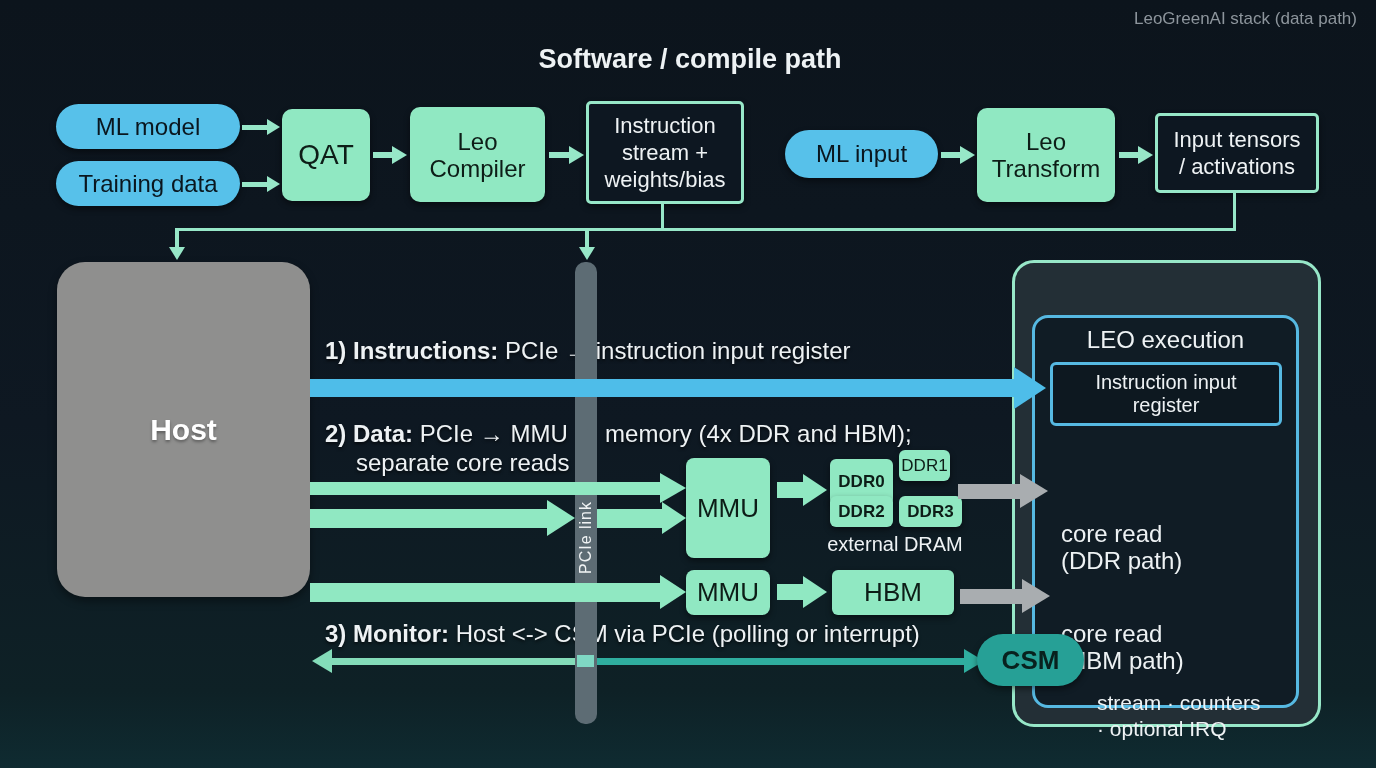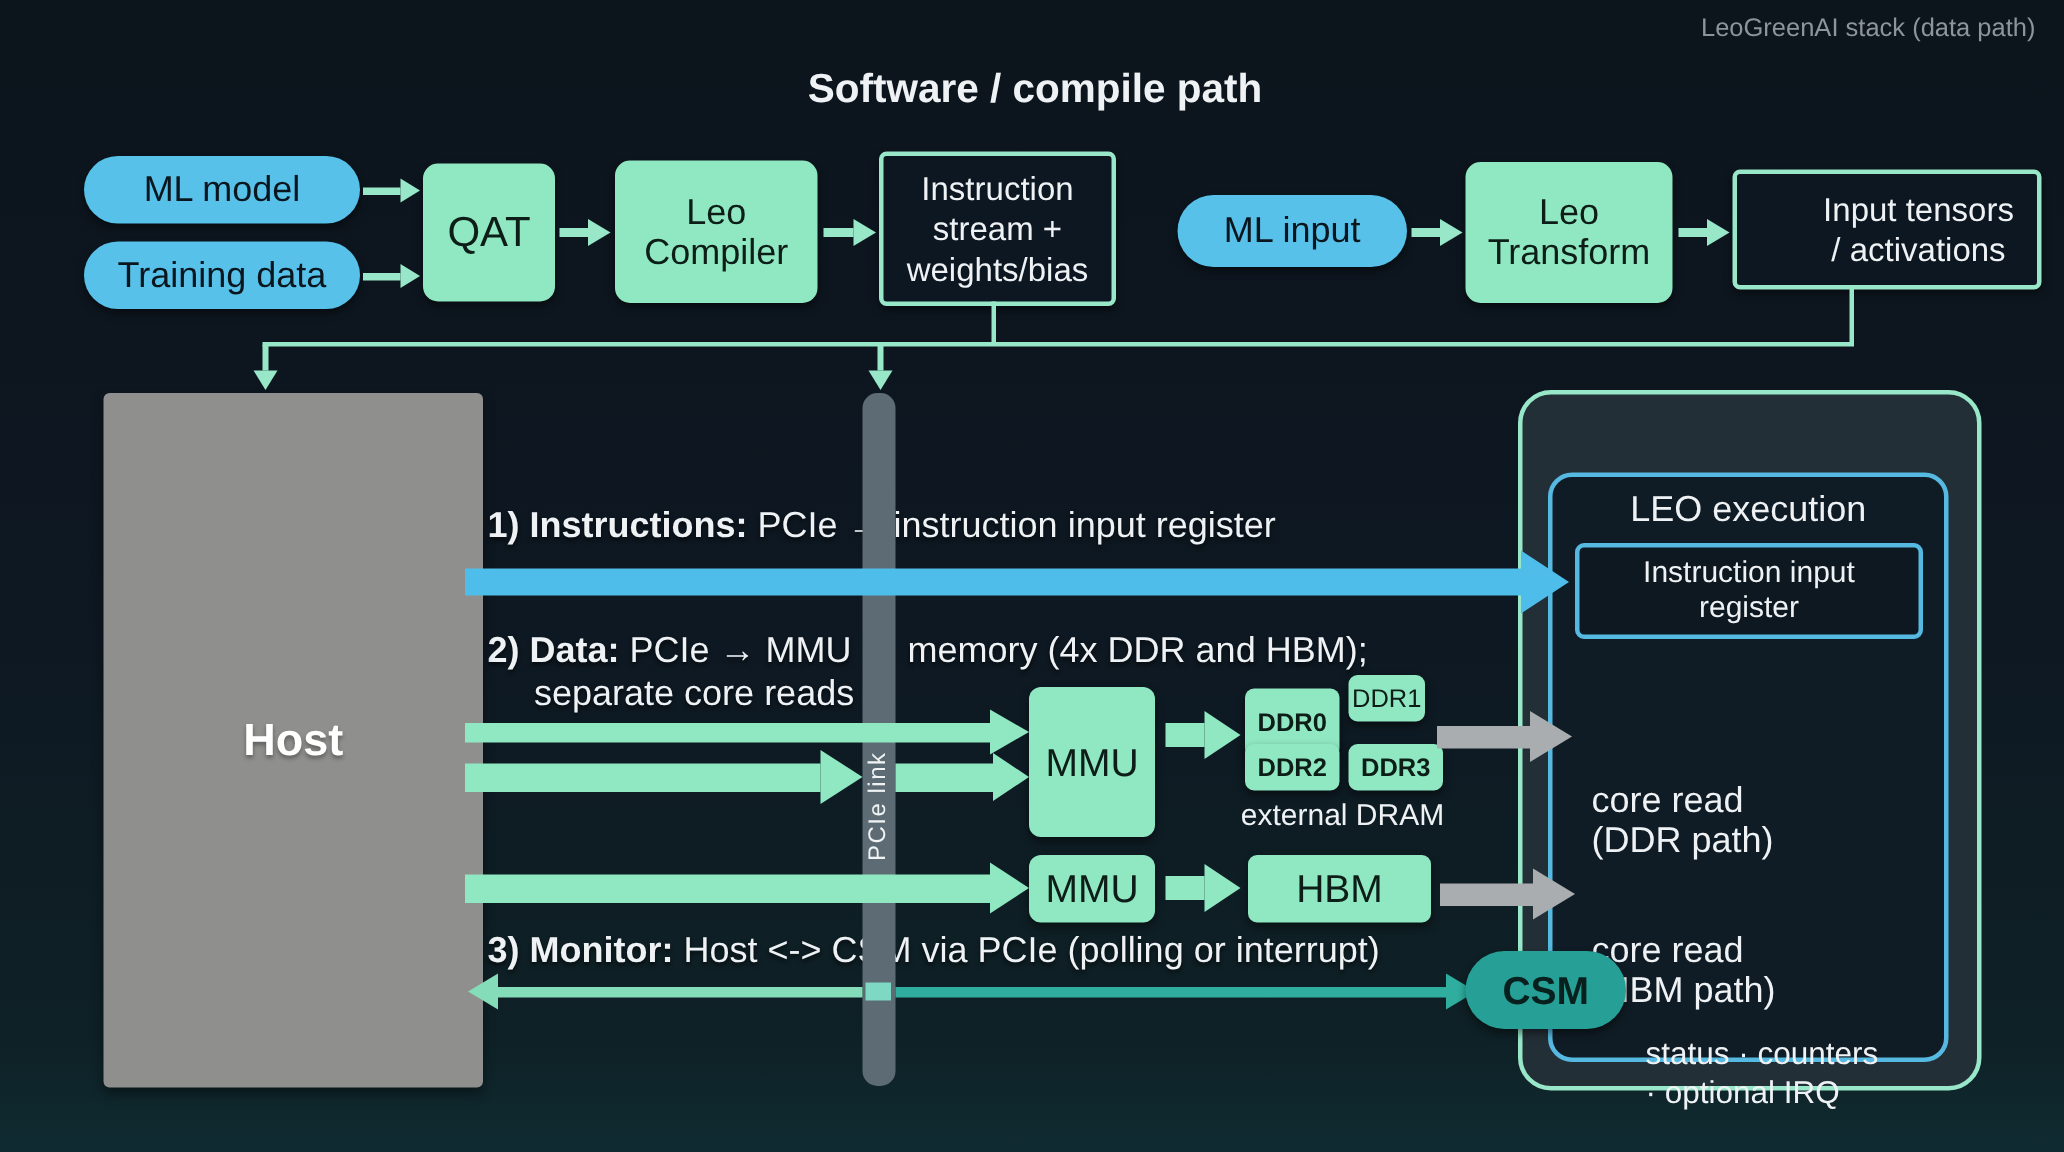--- a/index.html
+++ b/index.html
@@ -80,21 +80,21 @@
 
 <div class="abs pill flexc" style="left:785px;top:130px;width:153px;height:48px;">
   <span>ML input</span>
   </div>
 <div class="abs mintbox flexc" style="left:977px;top:108px;width:138px;height:94px;font-size:24px;">
   <span>
       <span class="ml">Leo</span>
       <span class="ml">Transform</span>
     </span>
   </div>
-<div class="abs outbox flexc" style="left:1155px;top:113px;width:158px;height:74px;font-size:22px;padding-left:42px;">
+<div class="abs outbox flexc" style="left:1155px;top:113px;width:158px;height:74px;font-size:22px;">
   <span>
       <span class="ml">Input tensors</span>
       <span class="ml">/ activations</span>
     </span>
   </div>
 
 <div class="arr" style="left:242px;top:118px;width:38px;height:18px;--t:5px;--hw:13px;--hh:16px;--c:var(--mint-line);">
     <i class="s"></i>
     <i class="h"></i>
   </div>
@@ -124,21 +124,21 @@
 <div class="line" style="left:1233px;top:190px;width:3px;height:39px;"></div>
 <div class="arr down" style="left:169px;top:230px;width:16px;height:30px;--t:4px;--hw:13px;--hh:17px;--c:var(--mint-line);">
     <i class="s"></i>
     <i class="h"></i>
   </div>
 <div class="arr down" style="left:579px;top:230px;width:16px;height:30px;--t:4px;--hw:13px;--hh:17px;--c:var(--mint-line);">
     <i class="s"></i>
     <i class="h"></i>
   </div>
 
-<div class="abs flexc" style="left:69px;top:262px;width:253px;height:463px;background:var(--host-gray);border-radius:4px;z-index:1;box-shadow:0 4px 8px rgba(0,0,0,.4);">
+<div class="abs flexc" style="left:57px;top:262px;width:253px;height:335px;background:var(--host-gray);border-radius:28px;z-index:1;box-shadow:0 4px 8px rgba(0,0,0,.4);">
   <span style="font-size:30px;font-weight:700;color:#fff;text-shadow:0 2px 3px rgba(0,0,0,.35);">Host</span>
 </div>
 
 <div class="abs flexc" style="left:575px;top:262px;width:22px;height:462px;background:var(--bar-gray);border-radius:10px;z-index:2;">
   <span style="writing-mode:vertical-rl;transform:rotate(180deg) translateY(-45px);font-size:16px;color:#f0f3f4;letter-spacing:1px;">PCIe link</span>
 </div>
 
 <div class="abs" style="left:1012px;top:260px;width:303px;height:461px;border:3px solid var(--mint-line);border-radius:22px;background:#232f36;z-index:1;">
   <div class="abs" style="left:17px;top:52px;width:261px;height:387px;border:3px solid var(--blue-line);border-radius:16px;background:#101c25;">
     <div class="abs flexc" style="left:15px;top:44px;width:226px;height:58px;border:3px solid var(--blue-line);border-radius:6px;background:#0d1820;font-size:20px;">
@@ -150,21 +150,21 @@
     <div class="abs" style="left:0;right:0;top:8px;text-align:center;font-size:24px;">LEO execution</div>
     <div class="abs" style="left:26px;top:202px;font-size:24px;">
       <span class="ml">core read</span>
         <span class="ml">(DDR path)</span>
       </div>
     <div class="abs" style="left:26px;top:302px;font-size:24px;">
       <span class="ml">core read</span>
         <span class="ml">(HBM path)</span>
       </div>
     <div class="abs" style="left:62px;top:372px;font-size:21px;">
-      <span class="ml" style="line-height:26px;">status · counters</span>
+      <span class="ml" style="line-height:26px;">stream · counters</span>
         <span class="ml" style="line-height:26px;">· optional IRQ</span>
       </div>
   </div>
 </div>
 
 <div class="steptxt" style="left:325px;top:337px;">
   <b>1) Instructions:</b><span> PCIe → instruction input register</span></div>
 <div class="steptxt" style="left:325px;top:420px;">
   <b>2) Data:</b><span> PCIe → MMU → memory (4x DDR and HBM);</span></div>
 <div class="steptxt" style="left:356px;top:449px;">

